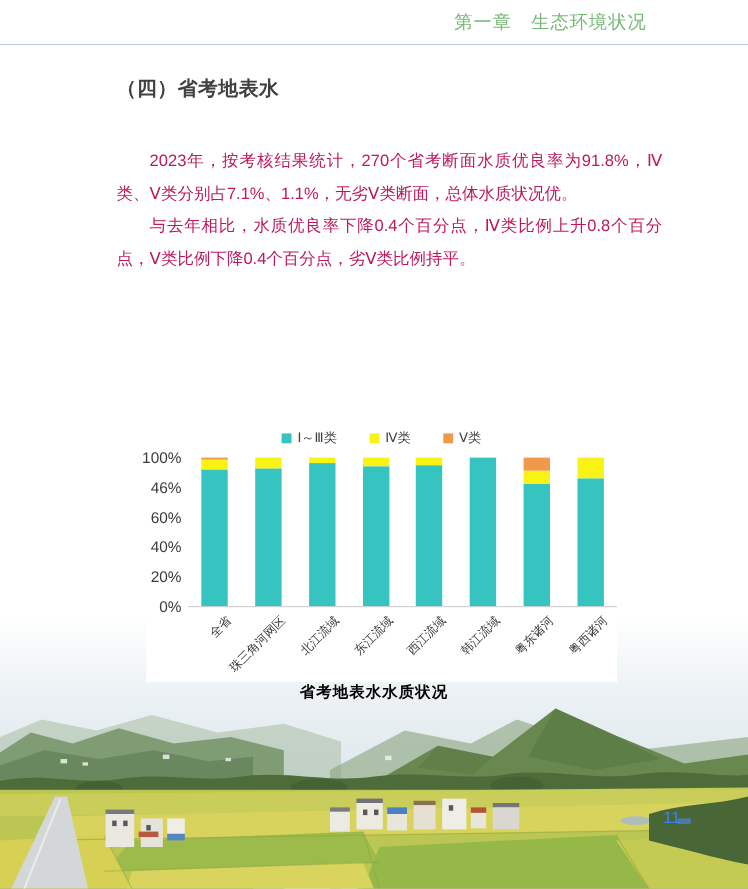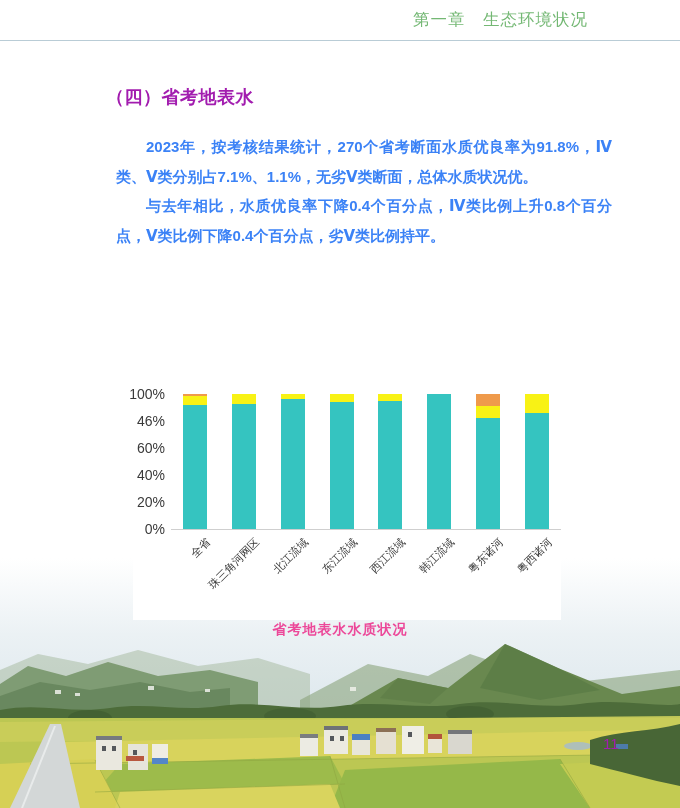--- a/index.html
+++ b/index.html
@@ -10,27 +10,27 @@
   
   .chapter-header{
     position:absolute;top:9px;left:0;right:92px;text-align:right;
     font-size:16.5px;letter-spacing:1px;color:#74b874;
   }
   .header-divider{
     position:absolute;top:40px;left:0;width:680px;height:1px;background:#b9ccd6;
   }
   
   .section-title{
-    position:absolute;left:106px;top:85px;font-size:18px;font-weight:bold;color:#a21caf;
+    position:absolute;left:106px;top:68px;font-size:18px;font-weight:bold;color:#404040;
     letter-spacing:.5px;
   }
   
   .body-text{
-    position:absolute;left:116px;top:132px;width:496px;
-    font-size:15px;line-height:29.5px;color:#3b82f6;text-align:justify;font-weight:bold;
+    position:absolute;left:106px;top:132px;width:496px;
+    font-size:15px;line-height:29.5px;color:#be185d;text-align:justify;
   }
   .body-text p{margin:0;text-indent:2em;}
   
   .chart-box{
     position:absolute;left:133px;top:384px;width:428px;height:236px;background:#ffffff;
   }
   .chart-legend{
     display:flex;justify-content:center;gap:30px;margin-top:6px;height:16px;
     font-size:12px;color:#404040;align-items:center;
   }
@@ -46,27 +46,27 @@
   .bar-col{flex:1;position:relative;display:flex;justify-content:center;align-items:flex-end;height:135px;}
   .bar-stack{width:24px;display:flex;flex-direction:column;justify-content:flex-end;}
   .bar-seg{width:100%;}
   .xlabel{
     position:absolute;top:141px;right:calc(50% - 8px);
     transform-origin:100% 0;transform:rotate(-45deg);
     font-size:11px;color:#3a3a3a;white-space:nowrap;
   }
   .chart-caption{
     position:absolute;top:621px;left:0;width:680px;text-align:center;
-    font-size:14px;font-weight:bold;color:#ec4899;letter-spacing:1px;
+    font-size:14px;font-weight:bold;color:#000000;letter-spacing:1px;
   }
   
   .photo-wrap{position:absolute;left:0;top:558px;width:680px;height:250px;}
   .photo-wrap svg{display:block;}
   .page-number{
-    position:absolute;left:603px;top:735px;font-size:15px;color:#a21caf;
+    position:absolute;left:603px;top:735px;font-size:15px;color:#3b82f6;
   }
 </style>
 </head>
 <body>
 
 <div class="chapter-header" style="color: rgb(116, 184, 116);">第一章　生态环境状况</div>
 <div class="header-divider" style="background: rgb(185, 204, 214);"></div>
 
 <div class="section-title">（四）省考地表水</div>
 
@@ -163,20 +163,34 @@
       <rect x="330" y="178" width="4" height="5" fill="#55585c"></rect>
       <rect x="340" y="178" width="4" height="5" fill="#55585c"></rect>
       <rect x="408" y="174" width="4" height="5" fill="#55585c"></rect>
     </g>
 
     <rect x="616" y="186" width="12" height="5" fill="#4f7fbd" opacity="0.85"></rect>
   </svg>
 </div>
 
 <div class="chart-box">
+  <div class="chart-legend">
+      <span class="legend-item">
+        <span class="legend-swatch" style="background: rgb(53, 196, 192);"></span>
+        <span>Ⅰ～Ⅲ类</span>
+      </span>
+      <span class="legend-item">
+        <span class="legend-swatch" style="background: rgb(248, 242, 21);"></span>
+        <span>Ⅳ类</span>
+      </span>
+      <span class="legend-item">
+        <span class="legend-swatch" style="background: rgb(239, 154, 75);"></span>
+        <span>Ⅴ类</span>
+      </span>
+    </div>
   <div class="plot-row">
     <div class="y-axis">
         <div class="ytick" style="bottom: -6px;">0%</div>
         <div class="ytick" style="bottom: 21px; margin-top: 16px;">20%</div>
         <div class="ytick" style="bottom: 48px;">40%</div>
         <div class="ytick" style="bottom: 75px;">60%</div>
         <div class="ytick" style="bottom: 102px;">46%</div>
         <div class="ytick" style="bottom: 129px;">100%</div>
       </div>
     <div class="plot-area">

